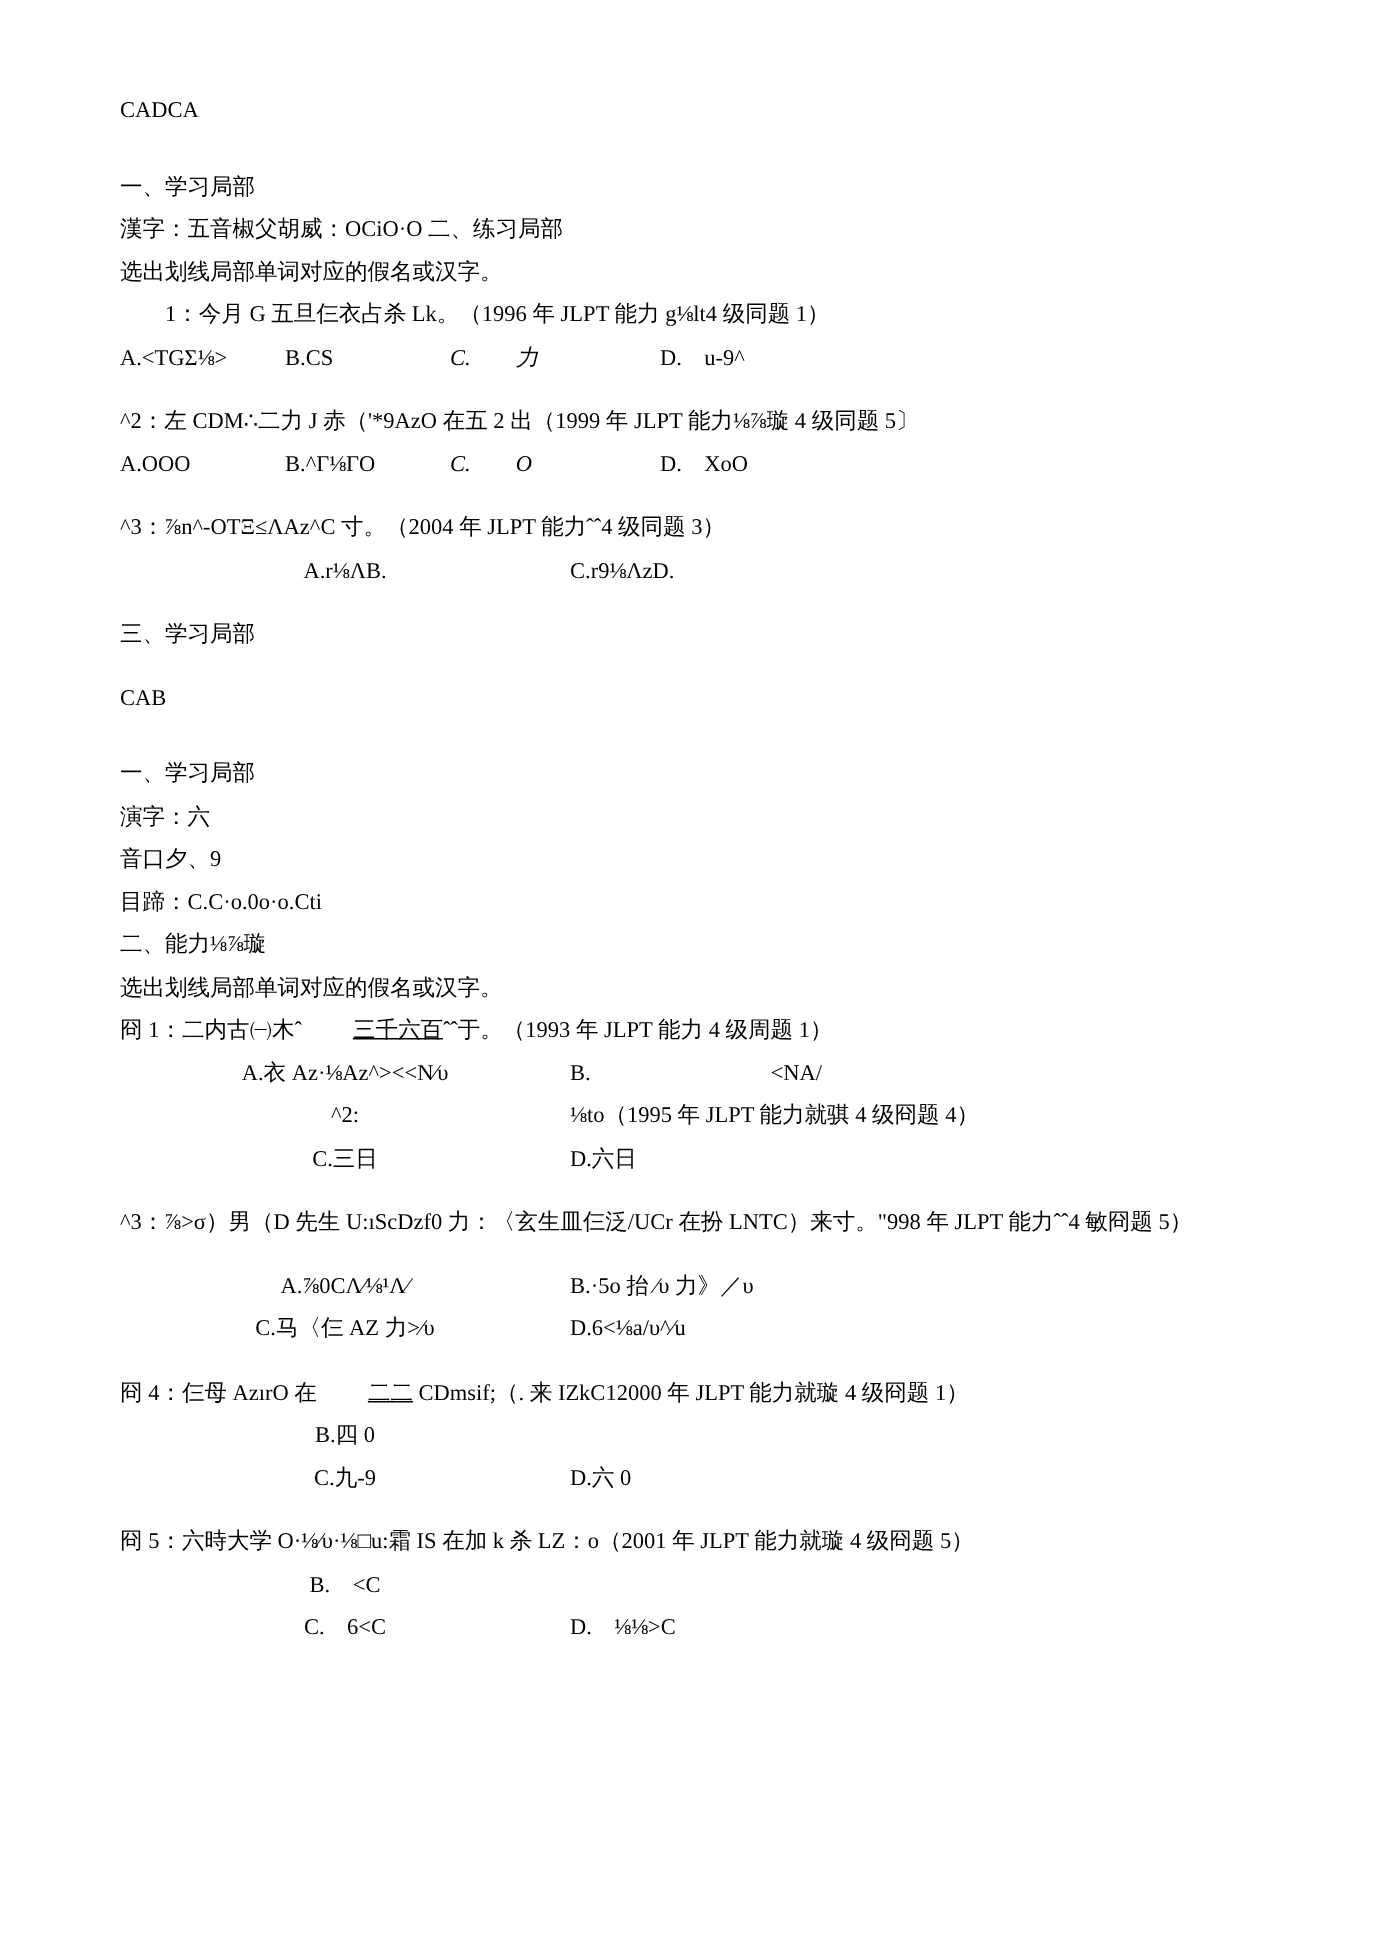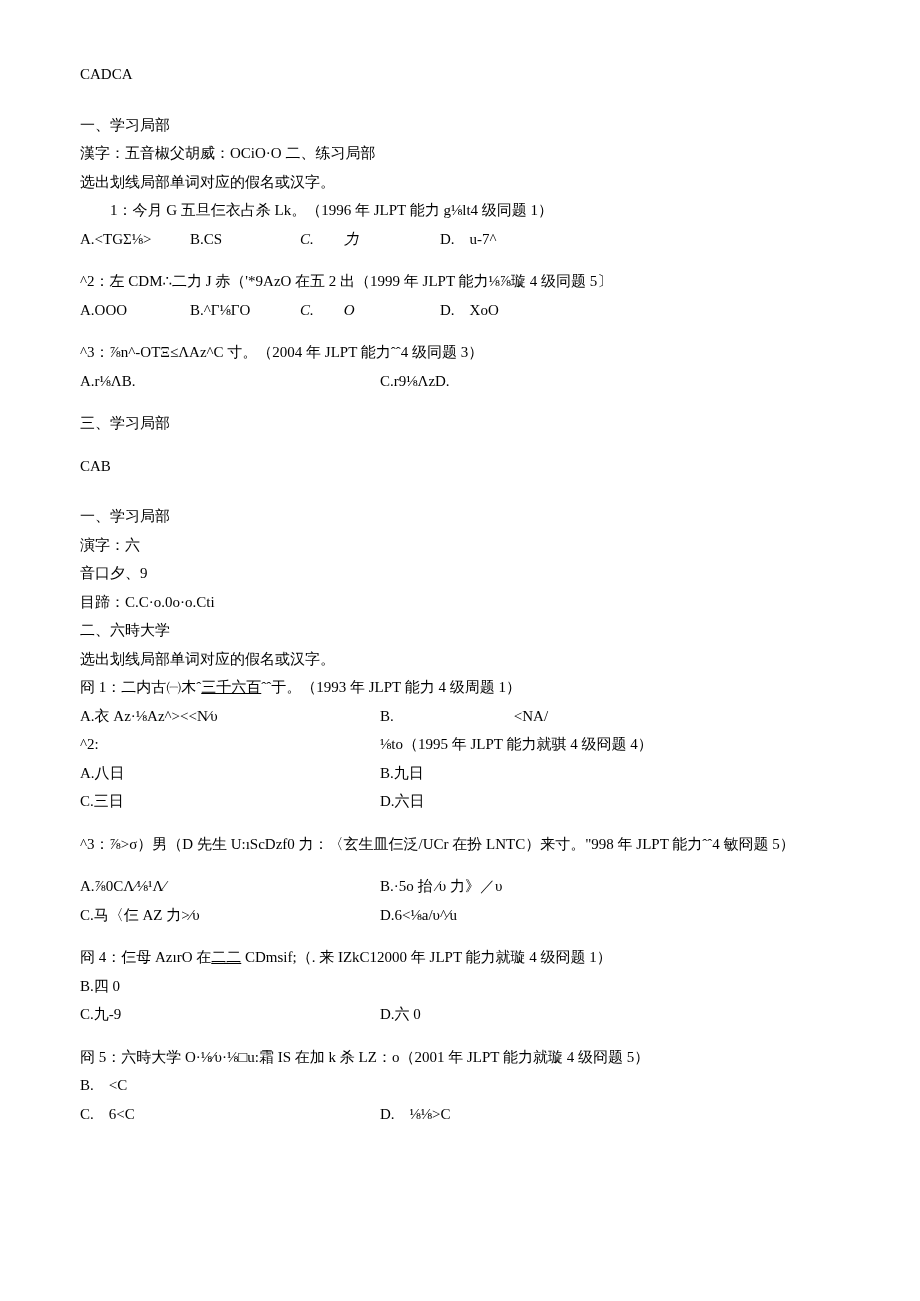--- a/index.html
+++ b/index.html
@@ -13,42 +13,42 @@
     width: 920px;
     box-sizing: border-box;
   }
   .indent { padding-left: 2em; }
   .opt4 { display: flex; width: 100%; }
   .opt4 > span { flex: 1; }
   .opt4.w1 > span:nth-child(1) { flex: 0 0 110px; }
   .opt4.w1 > span:nth-child(2) { flex: 0 0 110px; }
   .opt4.w1 > span:nth-child(3) { flex: 0 0 140px; font-style: italic; }
   .opt2 { display: flex; width: 100%; }
-  .opt2 > span:nth-child(1) { flex: 0 0 300px; }
+  .opt2 > span:nth-child(1) { flex: 0 0 300px; text-align: center; }
   .opt2 > span:nth-child(2) { flex: 1; }
   .gap { margin-top: 14px; }
   .gap2 { margin-top: 22px; }
-  u { text-decoration: underline; }
+  u { text-decoration: underline; margin-left: 34px; }
 </style>
 </head>
 <body>
 
 <div>CADCA</div>
 
 <div class="gap2">
   <div>一、学习局部</div>
   <div>漢字：五音椒父胡威：OCiO·O 二、练习局部</div>
   <div>选出划线局部单词对应的假名或汉字。</div>
 
   <div class="indent">1：今月 G 五旦仨衣占杀 Lk。（1996 年 JLPT 能力 g⅛lt4 级同题 1）</div>
   <div class="opt4 w1">
     <span>A.&lt;TGΣ⅛&gt;</span>
     <span>B.CS</span>
     <span>C.　　力</span>
-    <span>D.　u-7^</span>
+    <span>D.　u-9^</span>
   </div>
 
   <div class="gap">^2：左 CDM∴二力 J 赤（'*9AzO 在五 2 出（1999 年 JLPT 能力⅛⅞璇 4 级同题 5〕</div>
   <div class="opt4 w1">
     <span>A.OOO</span>
     <span>B.^Γ⅛ΓO</span>
     <span>C.　　O</span>
     <span>D.　XoO</span>
   </div>
 
@@ -60,38 +60,34 @@
 
   <div class="gap">三、学习局部</div>
   <div class="gap">CAB</div>
 </div>
 
 <div class="gap2">
   <div>一、学习局部</div>
   <div>演字：六</div>
   <div>音口夕、9</div>
   <div>目蹄：C.C·o.0o·o.Cti</div>
-  <div>二、六時大学</div>
+  <div>二、能力⅛⅞璇</div>
   <div>选出划线局部单词对应的假名或汉字。</div>
 
   <div>
     <span>冏 1：二内古㈠木ˆ</span><u>三千六百</u><span>ˆˆ于。（1993 年 JLPT 能力 4 级周题 1）</span>
   </div>
   <div class="opt2">
     <span>A.衣 Az·⅛Az^&gt;&lt;&lt;N⁄υ</span>
     <span>B.　　　　　　　　&lt;NA/</span>
   </div>
 
   <div class="opt2">
     <span>^2:</span>
     <span>⅛to（1995 年 JLPT 能力就骐 4 级冏题 4）</span>
-  </div>
-  <div class="opt2">
-    <span>A.八日</span>
-    <span>B.九日</span>
   </div>
   <div class="opt2">
     <span>C.三日</span>
     <span>D.六日</span>
   </div>
 
   <div class="gap">^3：⅞&gt;σ）男（D 先生 U:ıScDzf0 力：〈玄生皿仨泛/UCr 在扮 LNTC）来寸。"998 年 JLPT 能力ˆˆ4 敏冏题 5）</div>
   <div class="opt2 gap">
     <span>A.⅞0CΛ⁄⅛¹Λ⁄</span>
     <span>B.·5o 抬 ⁄υ 力》／υ</span>

